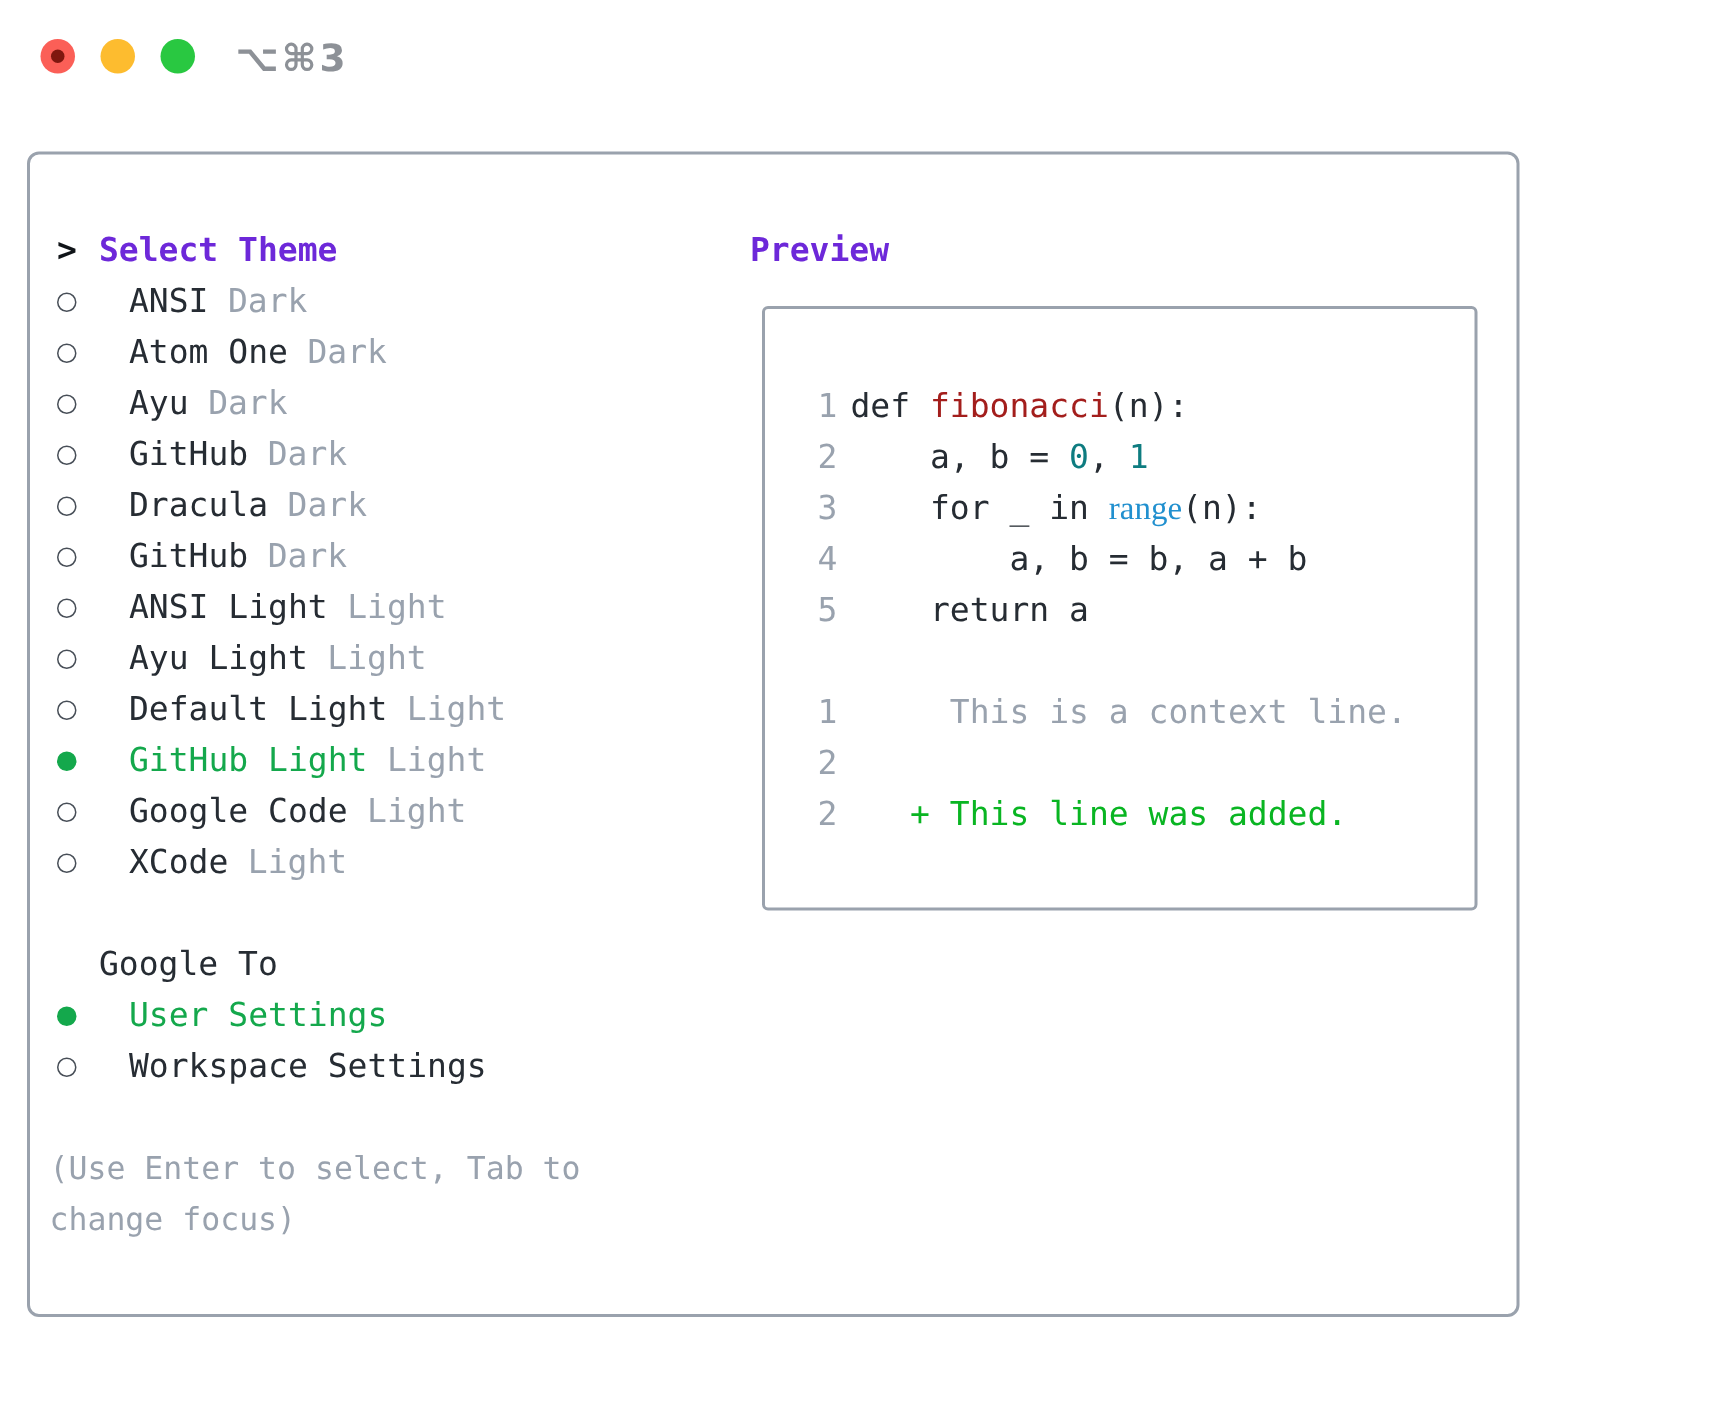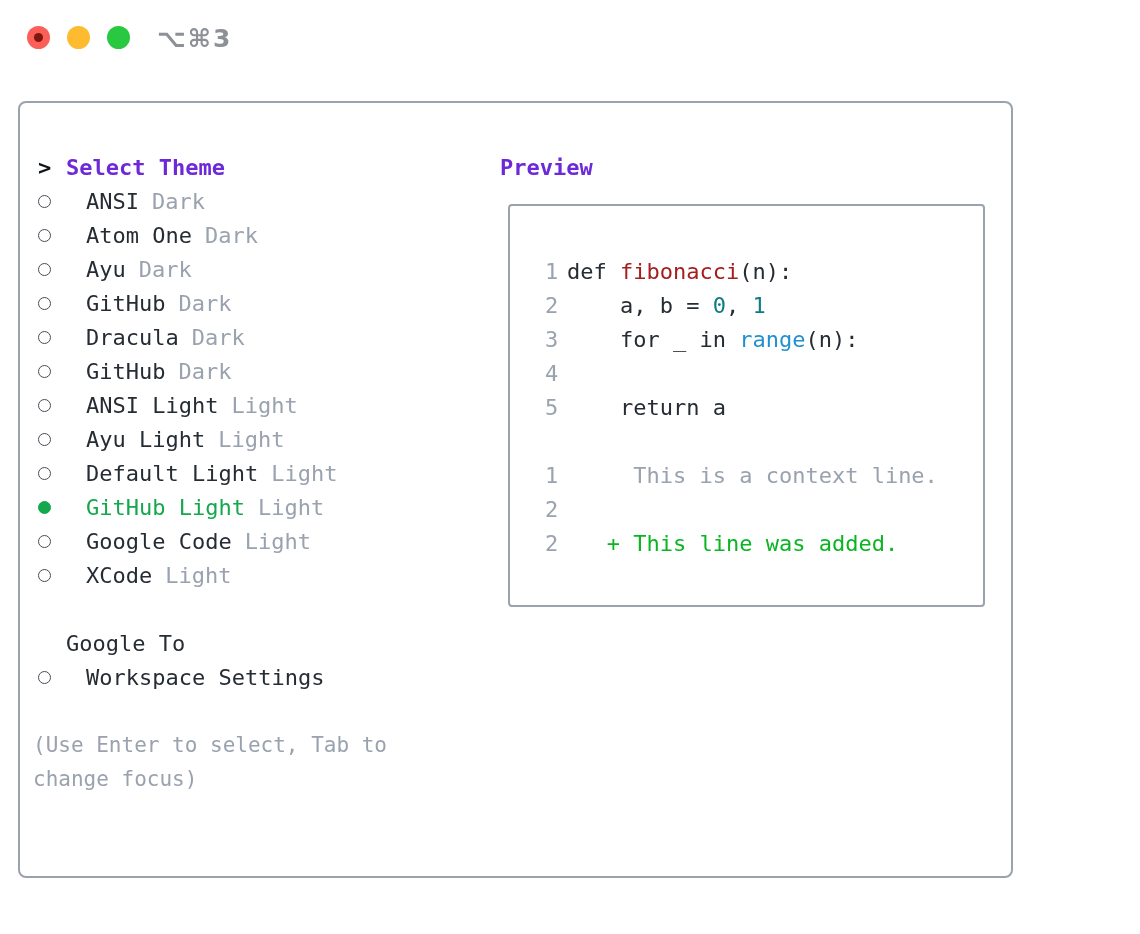--- a/index.html
+++ b/index.html
@@ -46,21 +46,21 @@
   .preview-box{
     box-sizing:border-box;margin-top:20px;margin-left:8px;width:477px;height:403px;
     border:2px solid var(--border-gray);border-radius:4px;
     padding:48px 0 0 35px;overflow:hidden;
   }
   .cline{height:34px;display:flex;align-items:center;font-size:22px;white-space:pre;}
   .ln{width:13px;flex:none;text-align:right;color:var(--muted-gray);margin-right:9px;}
   .c-plain{color:var(--text);}
   .c-fn{color:var(--function-red);}
   .c-num{color:var(--number-teal);}
-  .c-builtin{color:var(--builtin-blue);}
+  .c-builtin{color:var(--builtin-blue);font-family:Liberation Serif, serif;}
   .c-context{color:var(--muted-gray);}
   .c-deleted{color:var(--diff-deleted);}
   .c-added{color:var(--diff-added);}
 </style>
 </head>
 <body>
 
 <div class="window">
 
   <div class="titlebar">
@@ -96,35 +96,36 @@
           <div class="row"><span class="marker"><span class="radio"></span></span><span class="tname">Google Code</span><span class="ttag">Light</span></div>
           <div class="row"><span class="marker"><span class="radio"></span></span><span class="tname">XCode</span><span class="ttag">Light</span></div>
         </div>
 
       <div class="row apply-header">
         <span class="marker"></span>
         <span>Google To</span>
       </div>
 
       <div id="apply-list">
+          <div class="row"><span class="marker"><span class="radio sel"></span></span><span class="tname sel">User Settings</span></div>
           <div class="row"><span class="marker"><span class="radio"></span></span><span class="tname">Workspace Settings</span></div>
         </div>
 
       <div class="hint">(Use Enter to select, Tab to change focus)</div>
     </div>
 
     <div class="col-right">
       <div class="row">
         <span class="hdr">Preview</span>
       </div>
       <div class="preview-box" id="preview-box">
           <div class="cline"><span class="ln">1</span><span class="c-plain">def </span><span class="c-fn">fibonacci</span><span class="c-plain">(n):</span></div>
           <div class="cline"><span class="ln">2</span><span class="c-plain">    a, b = </span><span class="c-num">0</span><span class="c-plain">, </span><span class="c-num">1</span></div>
           <div class="cline"><span class="ln">3</span><span class="c-plain">    for _ in </span><span class="c-builtin">range</span><span class="c-plain">(n):</span></div>
-          <div class="cline"><span class="ln">4</span></div>
+          <div class="cline"><span class="ln">4</span><span class="c-plain">        a, b = b, a + b</span></div>
           <div class="cline"><span class="ln">5</span><span class="c-plain">    return a</span></div>
           <div class="cline"><span class="ln"></span></div>
           <div class="cline"><span class="ln">1</span><span class="c-context">     This is a context line.</span></div>
           <div class="cline"><span class="ln">2</span></div>
           <div class="cline"><span class="ln">2</span><span class="c-added">   + This line was added.</span></div>
         </div>
     </div>
 
   </div>
 </div>

